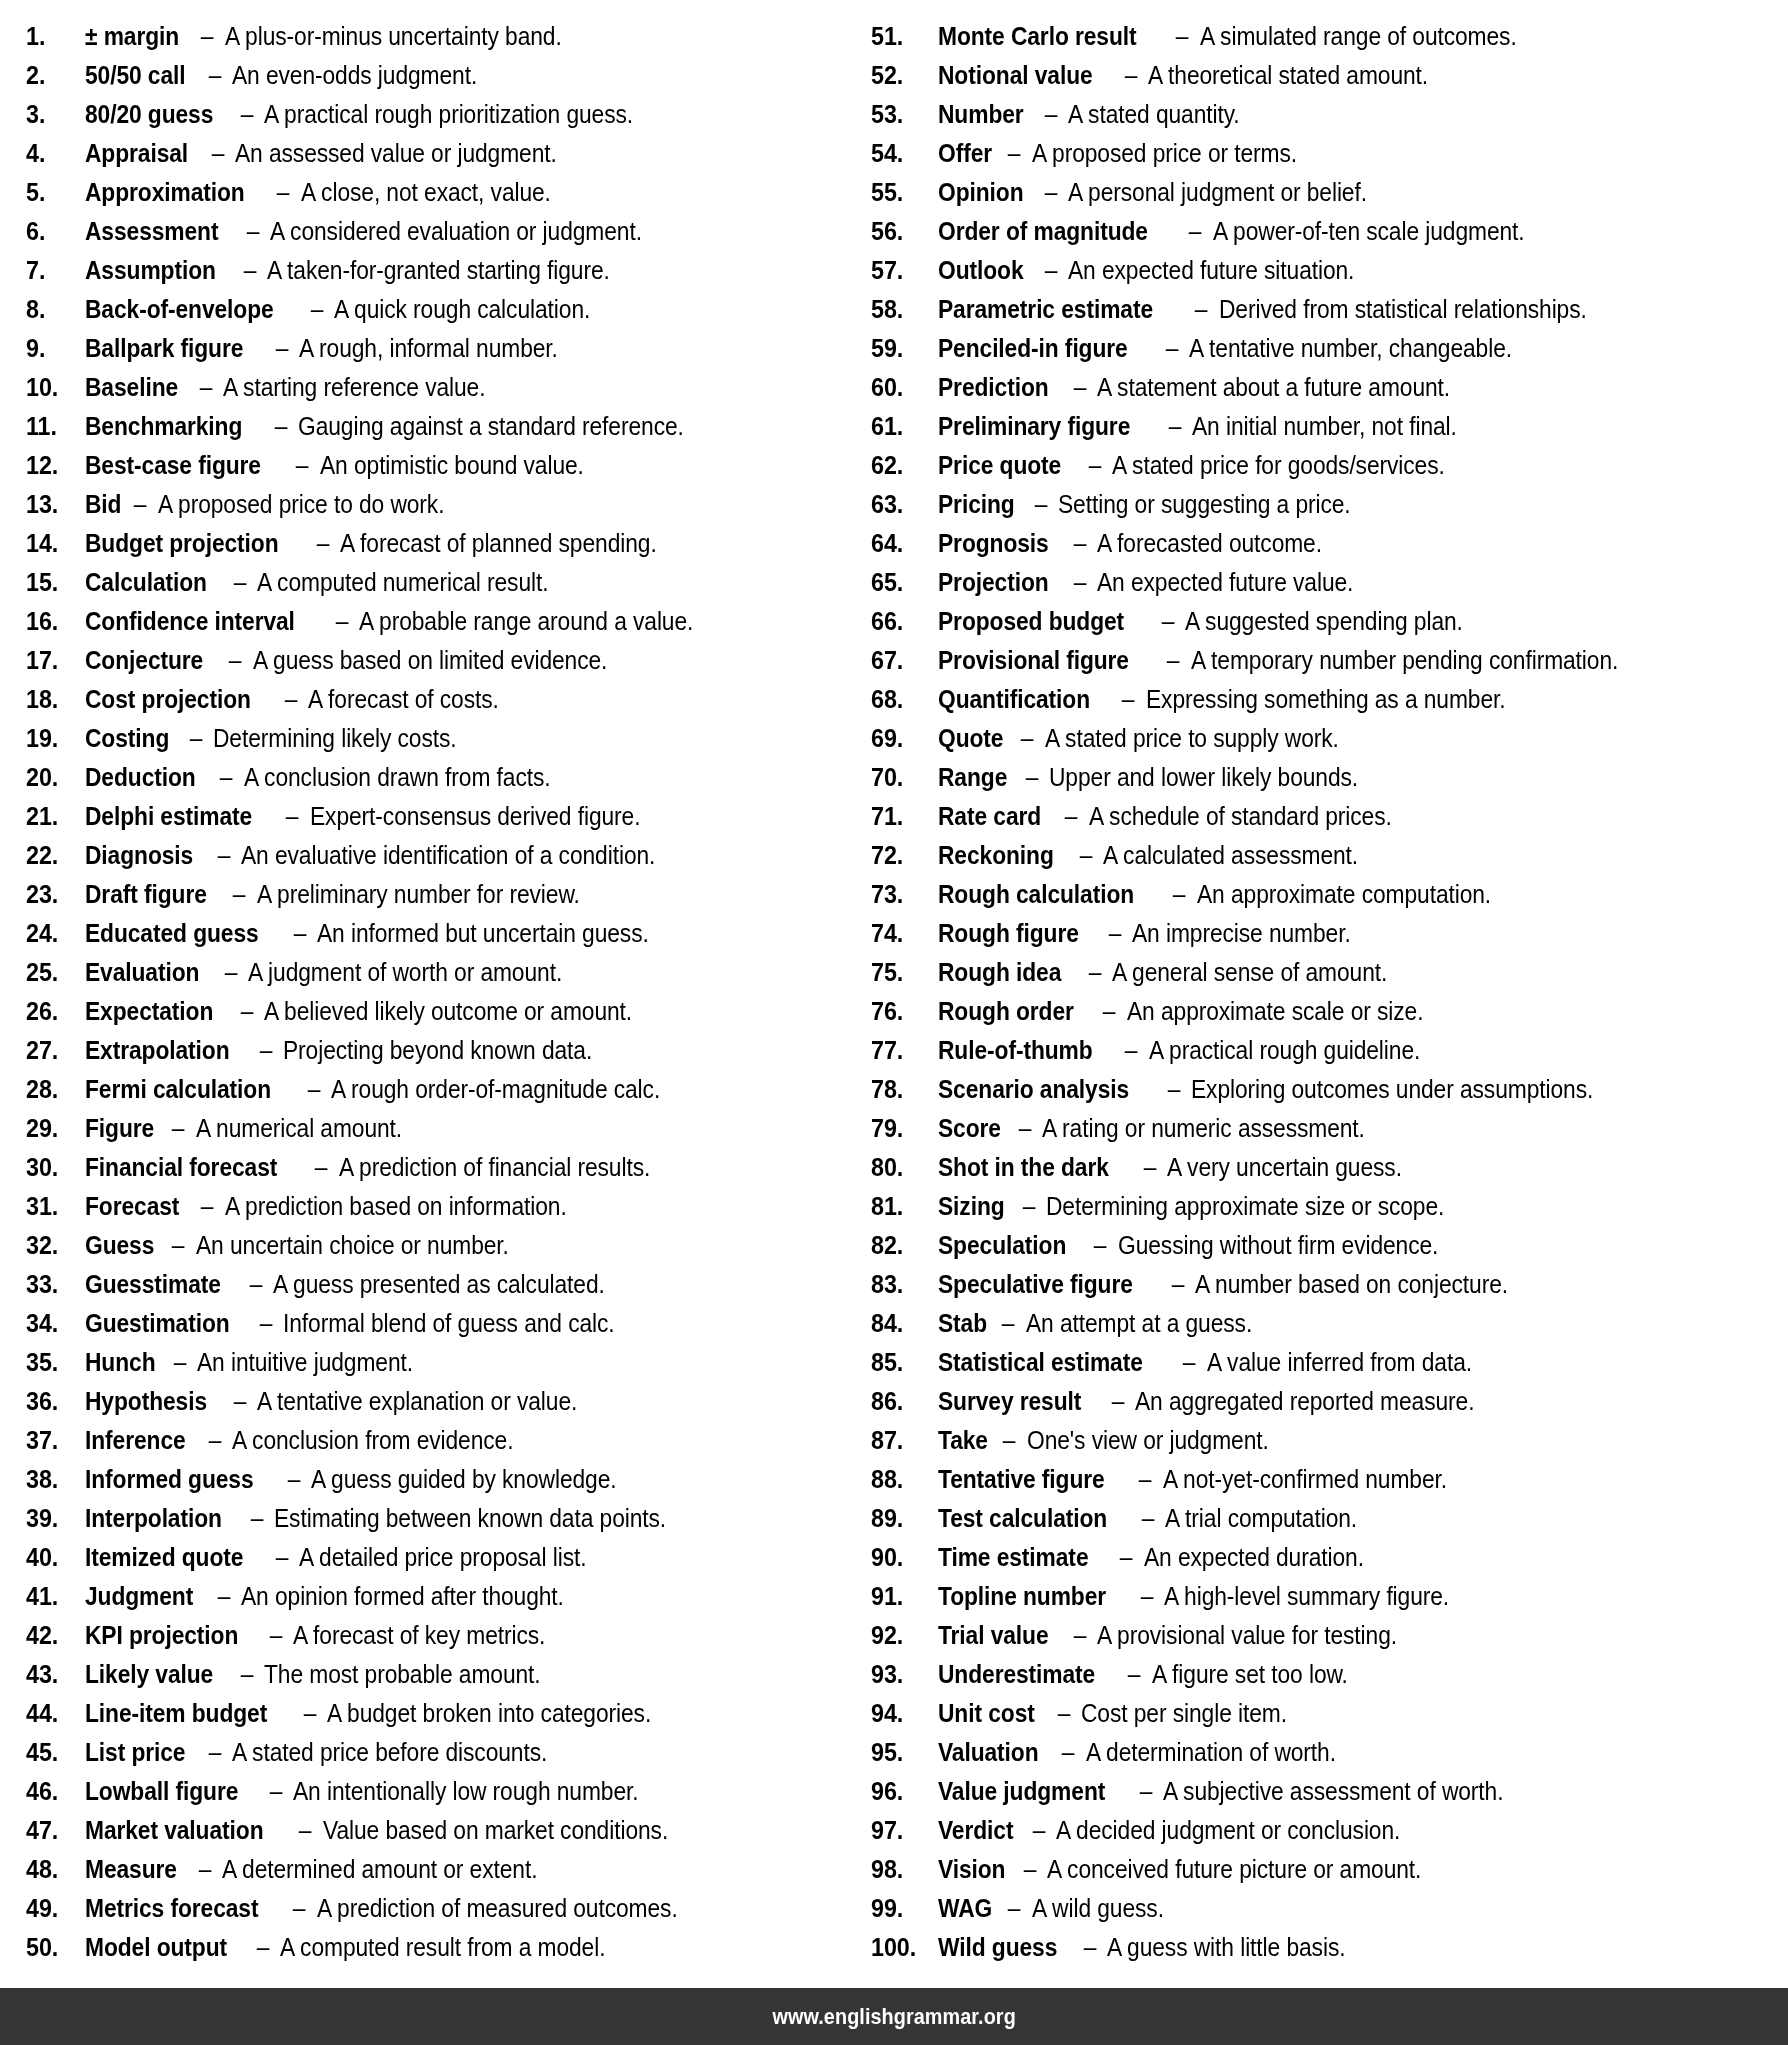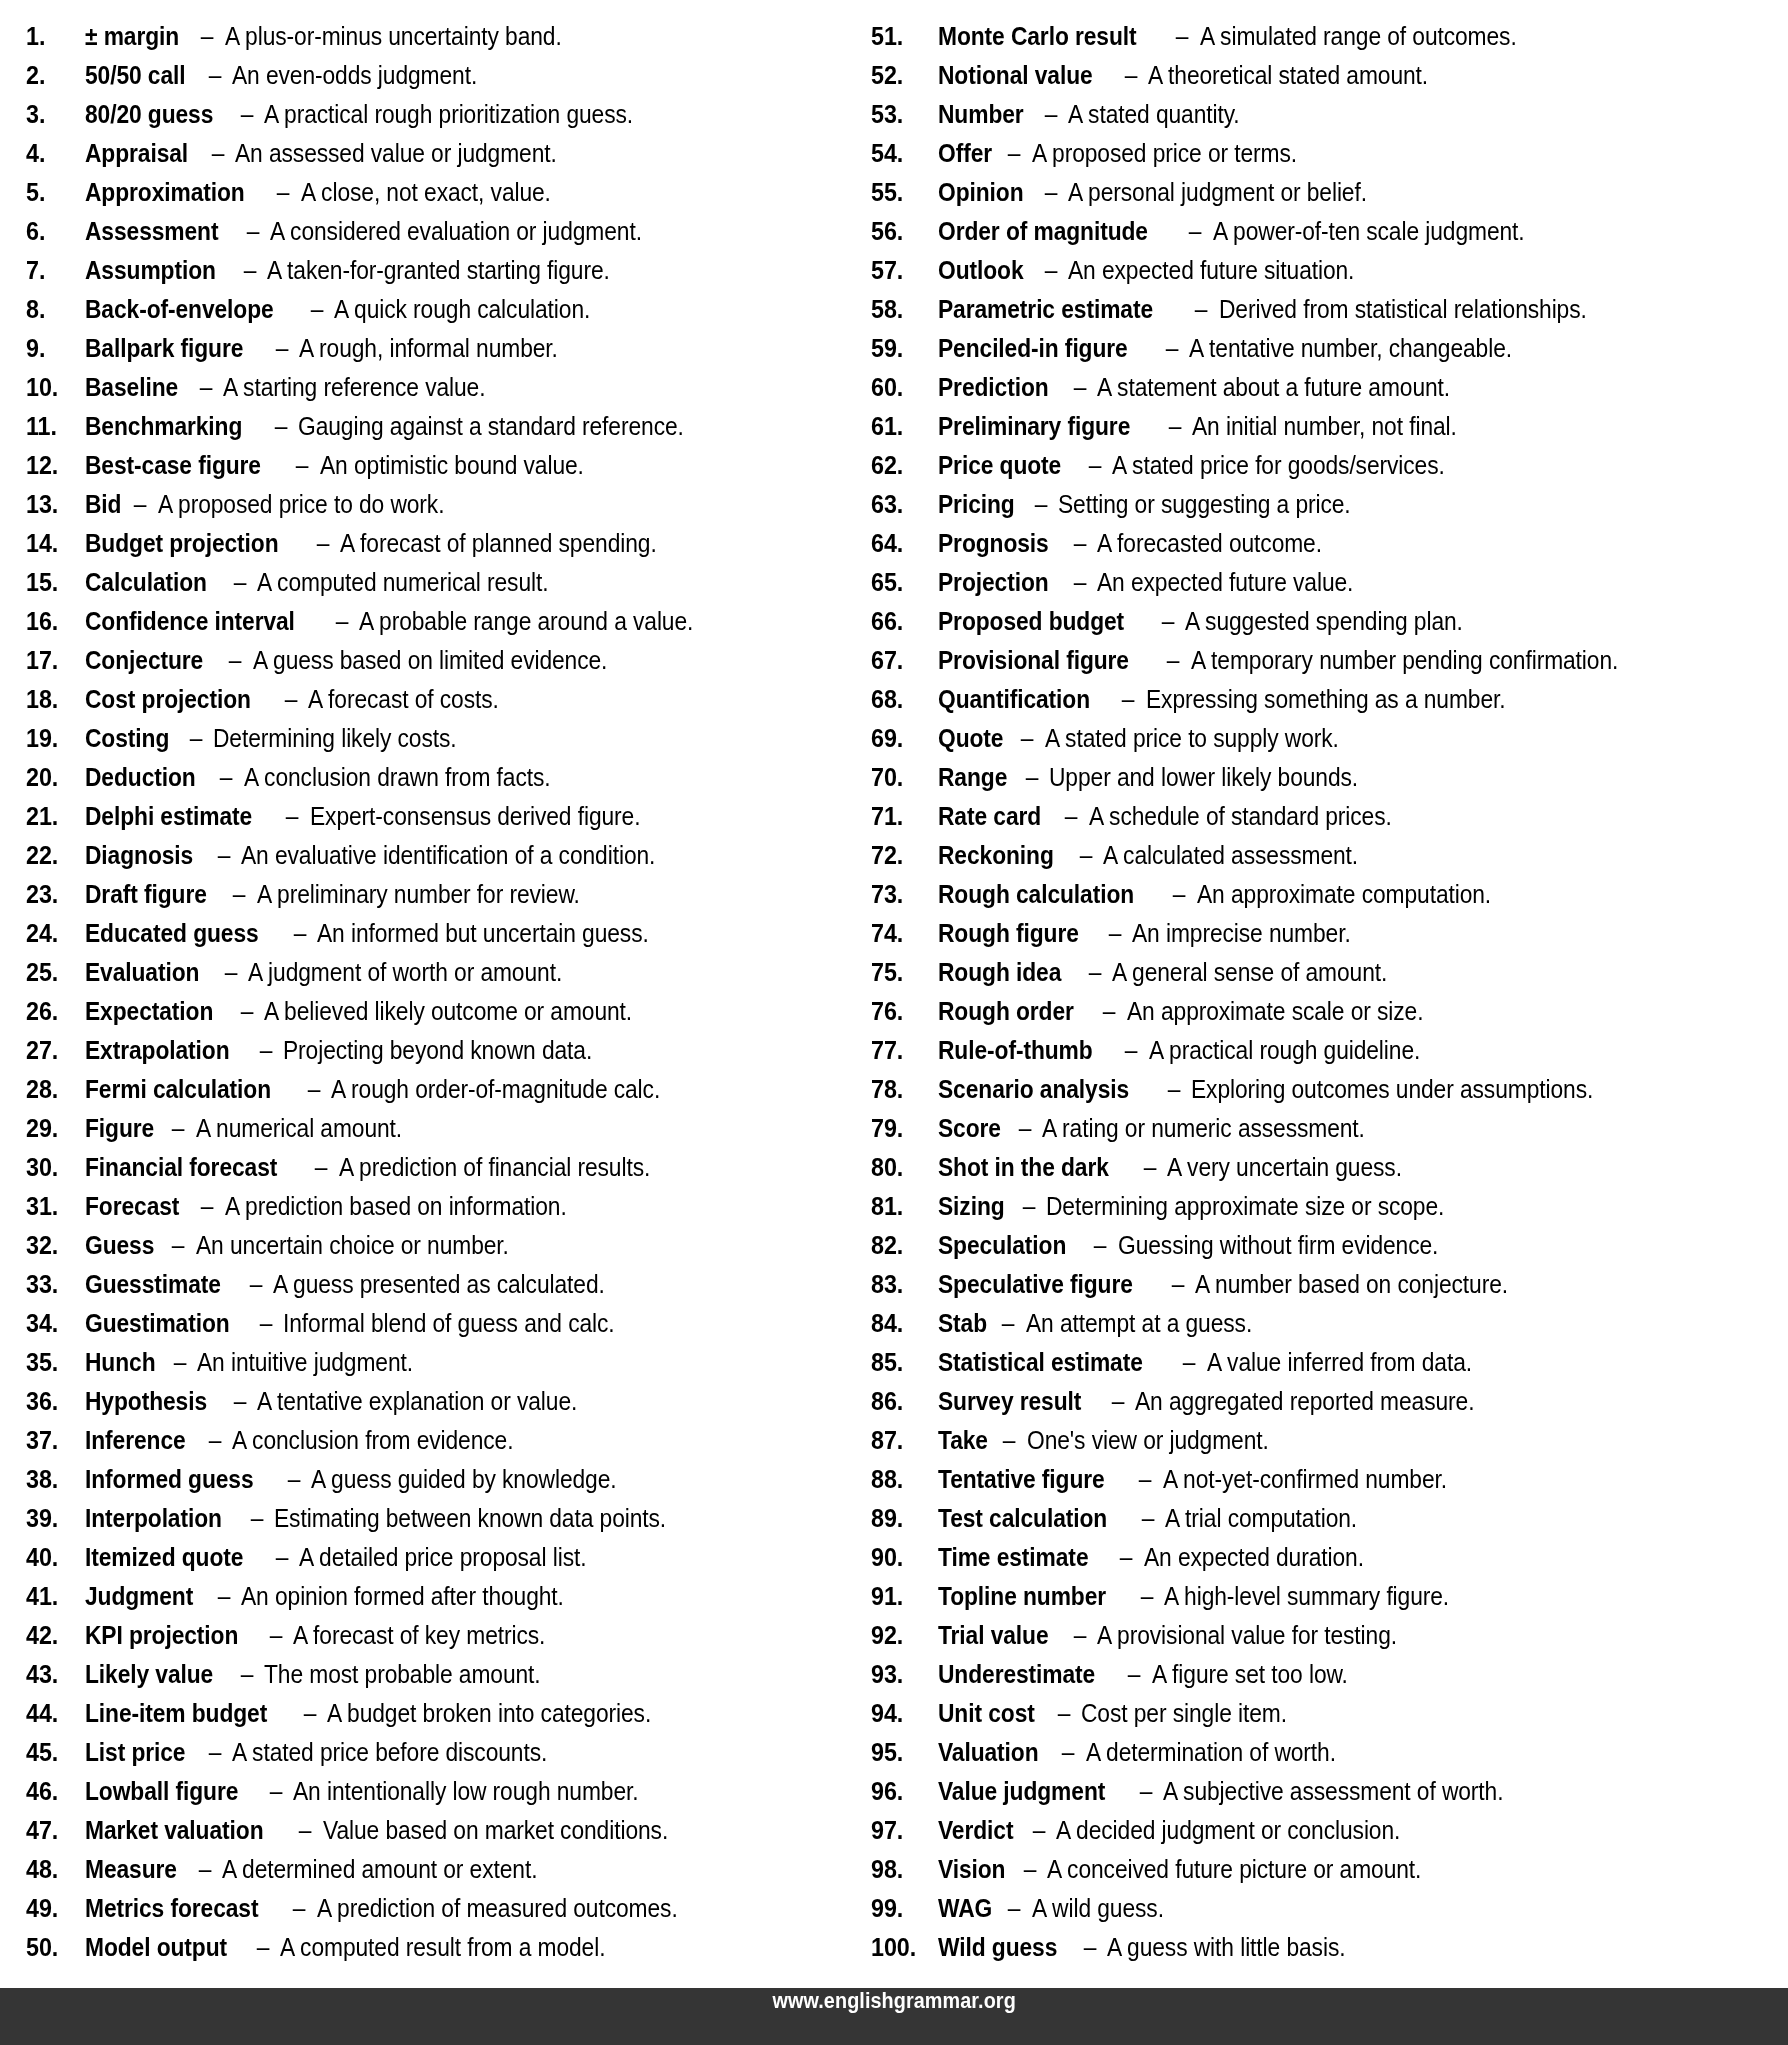--- a/index.html
+++ b/index.html
@@ -106,20 +106,21 @@
   }
 
   .footer {
     position: absolute;
     left: 0;
     bottom: 0;
     width: 1788px;
     height: 58px;
     background: #353535;
     display: flex;
+    align-items: center;
     justify-content: center;
   }
   .footer-url {
     color: #ffffff;
     font-size: 22px;
     font-weight: bold;
     font-stretch: condensed;
     letter-spacing: 0.1px;
     transform: scaleX(0.9);
   }

